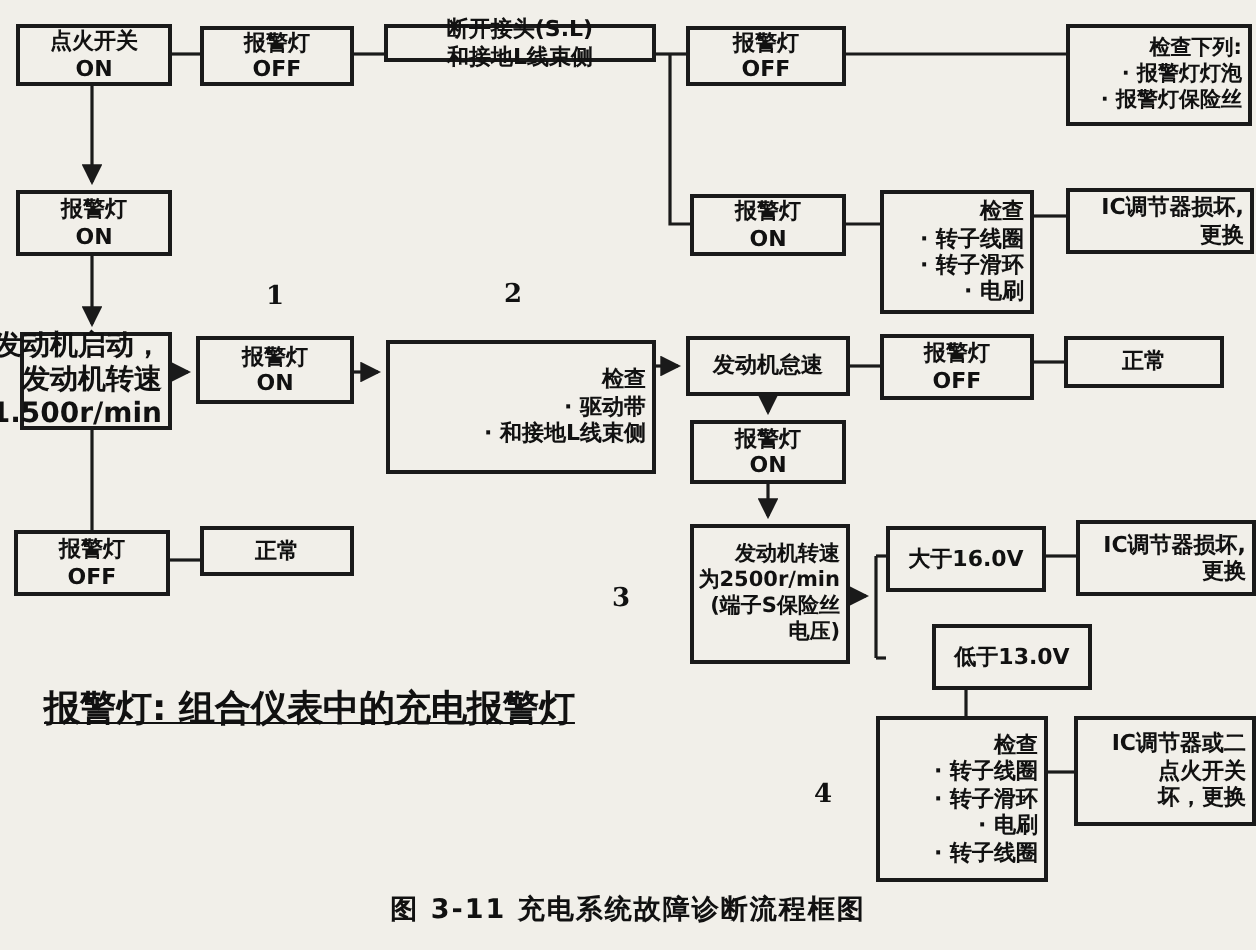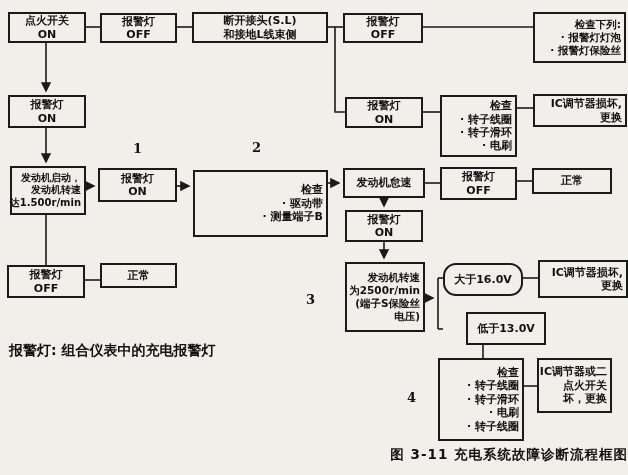--- a/index.html
+++ b/index.html
@@ -41,32 +41,33 @@
   .ln{display:block;}
   .num-label{
     position:absolute;
     font-family:"DejaVu Serif", serif;
     font-weight:bold;
     font-size:13px;
     z-index:1;
   }
   .note{
     position:absolute;
-    left:9px;
+    left:22px;
     top:342px;
     font-weight:bold;
-    font-size:14px;
-    z-index:1;
+    font-size:18px;
+    z-index:1;
+    text-decoration:underline;
   }
   .caption{
     position:absolute;
     left:0;
     top:446px;
     width:628px;
-    text-align:right;
+    text-align:center;
     font-weight:bold;
     font-size:13.5px;
     letter-spacing:1px;
     z-index:1;
   }
 </style>
 </head>
 <body>
 
 <div id="canvas">
@@ -113,21 +114,21 @@
   </svg>
 
   <div class="box center" style="left:8px;top:12px;width:78px;height:31px;">
     <span class="ln">点火开关</span>
     <span class="ln">ON</span>
   </div>
   <div class="box center" style="left:100px;top:13px;width:77px;height:30px;">
     <span class="ln">报警灯</span>
     <span class="ln">OFF</span>
   </div>
-  <div class="box center" style="left:192px;top:12px;width:136px;height:31px;">
+  <div class="box center" style="left:192px;top:12px;width:136px;height:19px;">
     <span class="ln">断开接头(S.L)</span>
     <span class="ln">和接地L线束侧</span>
   </div>
   <div class="box center" style="left:343px;top:13px;width:80px;height:30px;">
     <span class="ln">报警灯</span>
     <span class="ln">OFF</span>
   </div>
   <div class="box list" style="left:533px;top:12px;width:93px;height:51px;font-size:10.5px;">
     <span class="ln">检查下列:</span>
     <span class="ln">· 报警灯灯泡</span>
@@ -146,35 +147,35 @@
     <span class="ln">检查</span>
     <span class="ln">· 转子线圈</span>
     <span class="ln">· 转子滑环</span>
     <span class="ln">· 电刷</span>
   </div>
   <div class="box list" style="left:533px;top:94px;width:94px;height:33px;">
     <span class="ln">IC调节器损坏,</span>
     <span class="ln">更换</span>
   </div>
 
-  <div class="box list" style="left:10px;top:166px;width:76px;height:49px;font-size:10px;">
+  <div class="box list" style="left:10px;top:166px;width:76px;height:49px;font-size:14px;">
     <span class="ln">发动机启动，</span>
     <span class="ln">发动机转速</span>
     <span class="ln">达1.500r/min</span>
   </div>
   <div class="num-label" style="left:133px;top:141px;">1</div>
   <div class="box center" style="left:98px;top:168px;width:79px;height:34px;">
     <span class="ln">报警灯</span>
     <span class="ln">ON</span>
   </div>
   <div class="num-label" style="left:252px;top:140px;">2</div>
   <div class="box list" style="left:193px;top:170px;width:135px;height:67px;">
     <span class="ln">检查</span>
     <span class="ln">· 驱动带</span>
-    <span class="ln">· 测量端子B</span>
+    <span class="ln">· 和接地L线束侧</span>
   </div>
   <div class="box center" style="left:343px;top:168px;width:82px;height:30px;">
     <span class="ln">发动机怠速</span>
   </div>
   <div class="box center" style="left:440px;top:167px;width:77px;height:33px;">
     <span class="ln">报警灯</span>
     <span class="ln">OFF</span>
   </div>
   <div class="box center" style="left:532px;top:168px;width:80px;height:26px;">
     <span class="ln">正常</span>
@@ -185,40 +186,40 @@
     <span class="ln">ON</span>
   </div>
 
   <div class="num-label" style="left:306px;top:292px;">3</div>
   <div class="box list" style="left:345px;top:262px;width:80px;height:70px;font-size:10.5px;">
     <span class="ln">发动机转速</span>
     <span class="ln">为2500r/min</span>
     <span class="ln">(端子S保险丝</span>
     <span class="ln">电压)</span>
   </div>
-  <div class="box center" style="left:443px;top:263px;width:80px;height:33px;border-radius:13px;">
+  <div class="box center" style="left:443px;top:263px;width:80px;height:33px;">
     <span class="ln">大于16.0V</span>
   </div>
   <div class="box list" style="left:538px;top:260px;width:90px;height:38px;">
     <span class="ln">IC调节器损坏,</span>
     <span class="ln">更换</span>
   </div>
   <div class="box center" style="left:466px;top:312px;width:80px;height:33px;">
     <span class="ln">低于13.0V</span>
   </div>
 
   <div class="num-label" style="left:407px;top:390px;">4</div>
   <div class="box list" style="left:438px;top:358px;width:86px;height:83px;">
     <span class="ln">检查</span>
     <span class="ln">· 转子线圈</span>
     <span class="ln">· 转子滑环</span>
     <span class="ln">· 电刷</span>
     <span class="ln">· 转子线圈</span>
   </div>
-  <div class="box list" style="left:537px;top:358px;width:75px;height:55px;">
+  <div class="box list" style="left:537px;top:358px;width:91px;height:55px;">
     <span class="ln">IC调节器或二</span>
     <span class="ln">点火开关</span>
     <span class="ln">坏，更换</span>
   </div>
 
   <div class="box center" style="left:7px;top:265px;width:78px;height:33px;">
     <span class="ln">报警灯</span>
     <span class="ln">OFF</span>
   </div>
   <div class="box center" style="left:100px;top:263px;width:77px;height:25px;">

